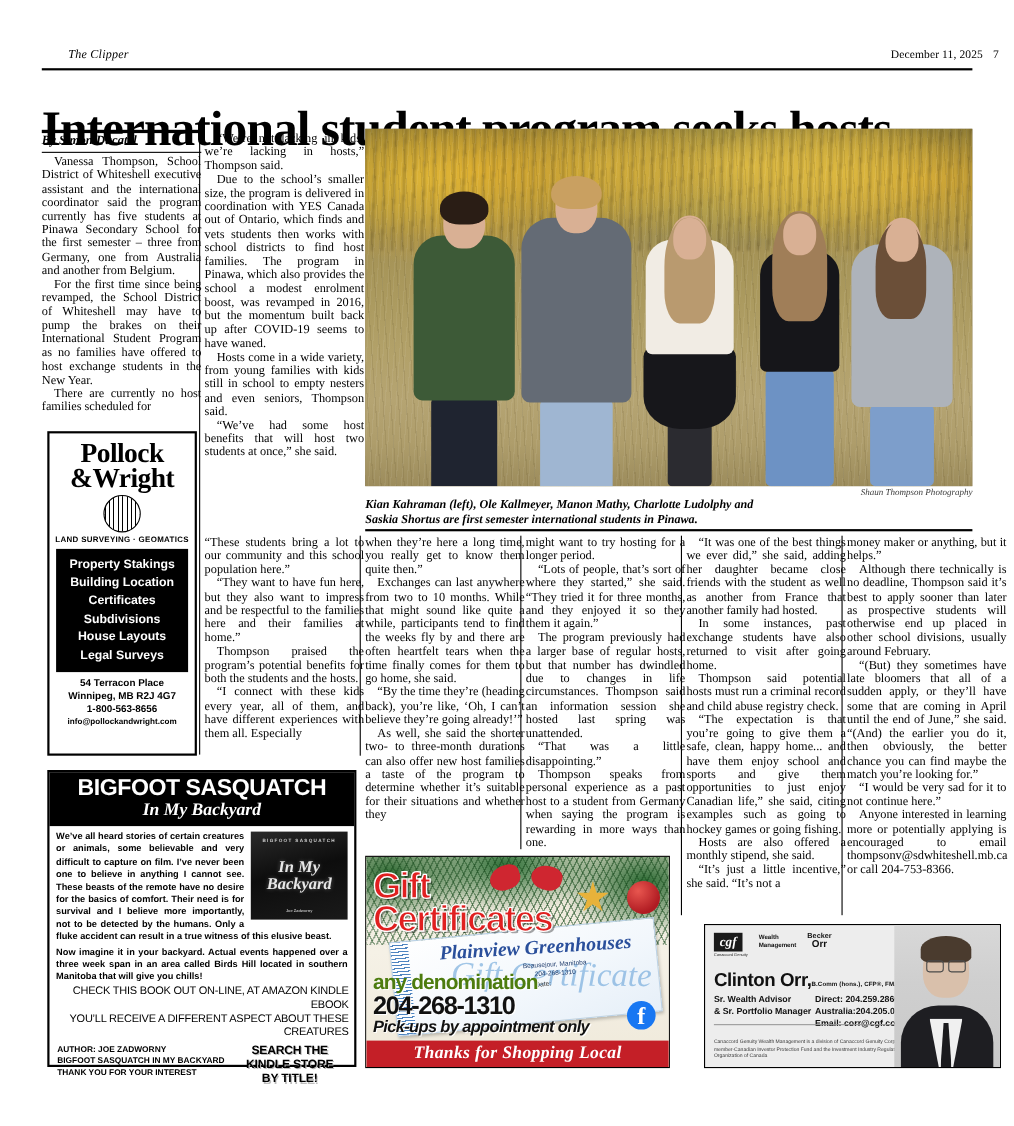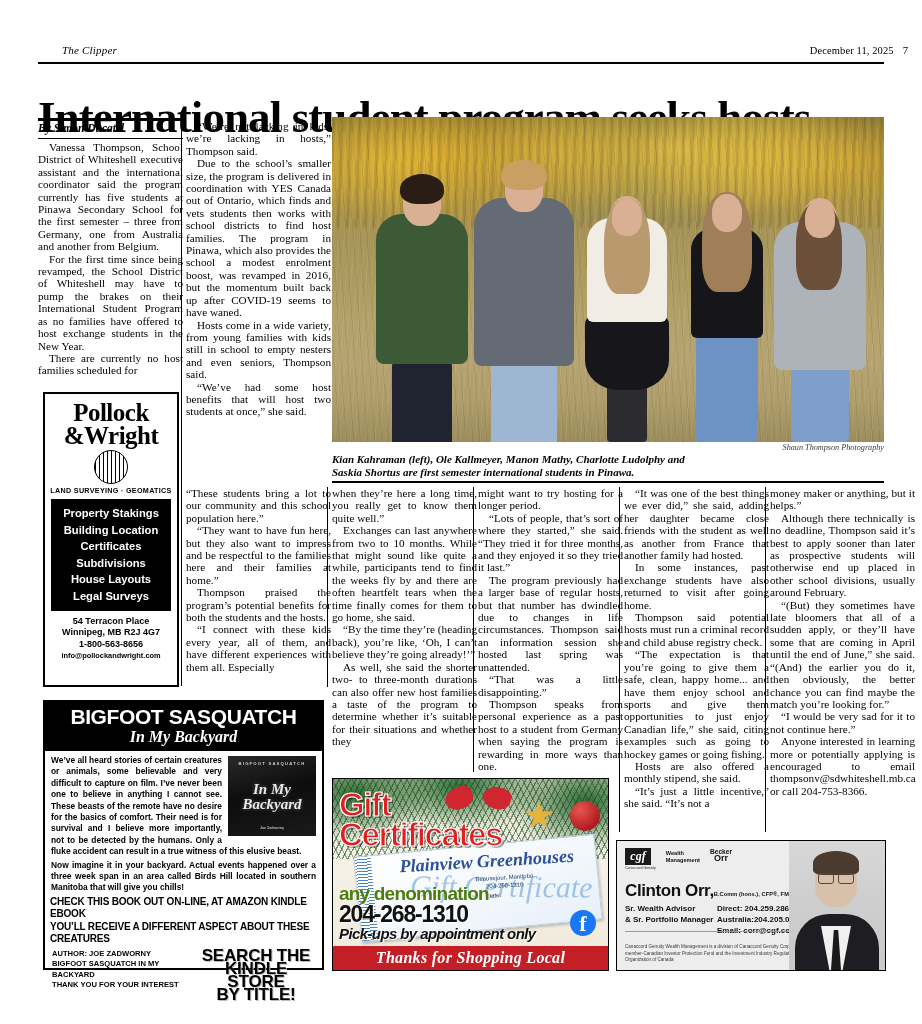--- a/index.html
+++ b/index.html
@@ -309,46 +309,47 @@
     text-shadow: 0 0 4px rgba(255,255,255,.3);
   }
   .bf-cover .cb {
     position:absolute; bottom:5px; left:0; width:100%;
     text-align:center; color:#b9b9b9;
     font-family:"Liberation Sans",sans-serif; font-size:3.6px; line-height:5px;
   }
   .bf-cta {
     clear: both;
     padding: 2px 5px 0;
-    text-align: left;
+    text-align: right;
     font-family: "Liberation Sans", sans-serif;
-    font-weight: bold;
+    font-weight: normal;
     font-size: 10px;
     line-height: 12.5px;
     letter-spacing: -0.2px;
   }
   .bf-foot {
     display: flex;
     justify-content: space-between;
     align-items: flex-start;
     padding: 3px 7px 0;
   }
   .bf-author {
     font-family: "Liberation Sans", sans-serif;
     font-weight: bold;
     font-size: 7.6px;
     line-height: 10.5px;
   }
   .bf-search {
     text-align: center;
     font-family: "Liberation Sans", sans-serif;
     font-weight: bold;
-    font-size: 17px;
+    font-size: 11px;
     line-height: 13px;
     letter-spacing: -0.2px;
+    margin-right: 12px;
     text-shadow: 1px 1px 0 #bdbdbd;
   }
 
   
   .gc-ad {
     position: absolute;
     left: 332px; top: 778px;
     width: 277px; height: 193px;
     border: 1.5px solid #000;
     background: #f3efe4;
@@ -465,21 +466,21 @@
     position:absolute; left:0; bottom:0; width:100%; height:24px;
     background:#c41f27; color:#fff;
     font-family:"Liberation Serif",serif; font-style:italic; font-weight:bold;
     font-size:16px; text-align:center; line-height:24px;
     letter-spacing:0.3px;
   }
 
   
   .co-ad {
     position: absolute;
-    left: 616px; top: 840px;
+    left: 640px; top: 840px;
     width: 270px; height: 131px;
     border: 1.5px solid #000;
     background: #ededed;
     box-sizing: border-box;
     overflow: hidden;
   }
   .co-logos { position:absolute; left:8px; top:7px; display:flex; gap:10px; align-items:flex-start; }
   .co-cgf {
     width:26px; height:17px; background:#1a1a1a; color:#fff;
     font-family:"Liberation Serif",serif; font-style:italic; font-weight:bold;
@@ -655,29 +656,29 @@
   </div>
 
   <div class="col" id="col3a">
     <p class="noind">“These students bring a lot to our community and this school population here.”</p>
     <p>“They want to have fun here, but they also want to impress and be respectful to the families here and their families at home.”</p>
     <p>Thompson praised the program’s potential benefits for both the students and the hosts.</p>
     <p>“I connect with these kids every year, all of them, and have different experiences with them all. Especially</p>
   </div>
 
   <div class="col" id="col3b">
-    <p class="noind">when they’re here a long time, you really get to know them quite well.”</p>
+    <p class="noind">when they’re here a long time, you really get to know them quite then.”</p>
     <p>Exchanges can last anywhere from two to 10 months. While that might sound like quite a while, participants tend to find the weeks fly by and there are often heartfelt tears when the time finally comes for them to go home, she said.</p>
     <p>“By the time they’re (heading back), you’re like, ‘Oh, I can’t believe they’re going already!’”</p>
     <p>As well, she said the shorter two- to three-month durations can also offer new host families a taste of the program to determine whether it’s suitable for their situations and whether they</p>
   </div>
 
   <div class="col" id="col4">
     <p class="noind">might want to try hosting for a longer period.</p>
-    <p>“Lots of people, that’s sort of where they started,” she said. “They tried it for three months, and they enjoyed it so they tried it last.”</p>
+    <p>“Lots of people, that’s sort of where they started,” she said. “They tried it for three months, and they enjoyed it so they them it again.”</p>
     <p>The program previously had a larger base of regular hosts, but that number has dwindled due to changes in life circumstances. Thompson said an information session she hosted last spring was unattended.</p>
     <p>“That was a little disappointing.”</p>
     <p>Thompson speaks from personal experience as a past host to a student from Germany when saying the program is rewarding in more ways than one.</p>
   </div>
 
   <div class="col" id="col5">
     <p>“It was one of the best things we ever did,” she said, adding her daughter became close friends with the student as well as another from France that another family had hosted.</p>
     <p>In some instances, past exchange students have also returned to visit after going home.</p>
     <p>Thompson said potential hosts must run a criminal record and child abuse registry check.</p>
     <p>“The expectation is that you’re going to give them a safe, clean, happy home... and have them enjoy school and sports and give them opportunities to just enjoy Canadian life,” she said, citing examples such as going to hockey games or going fishing.</p>

